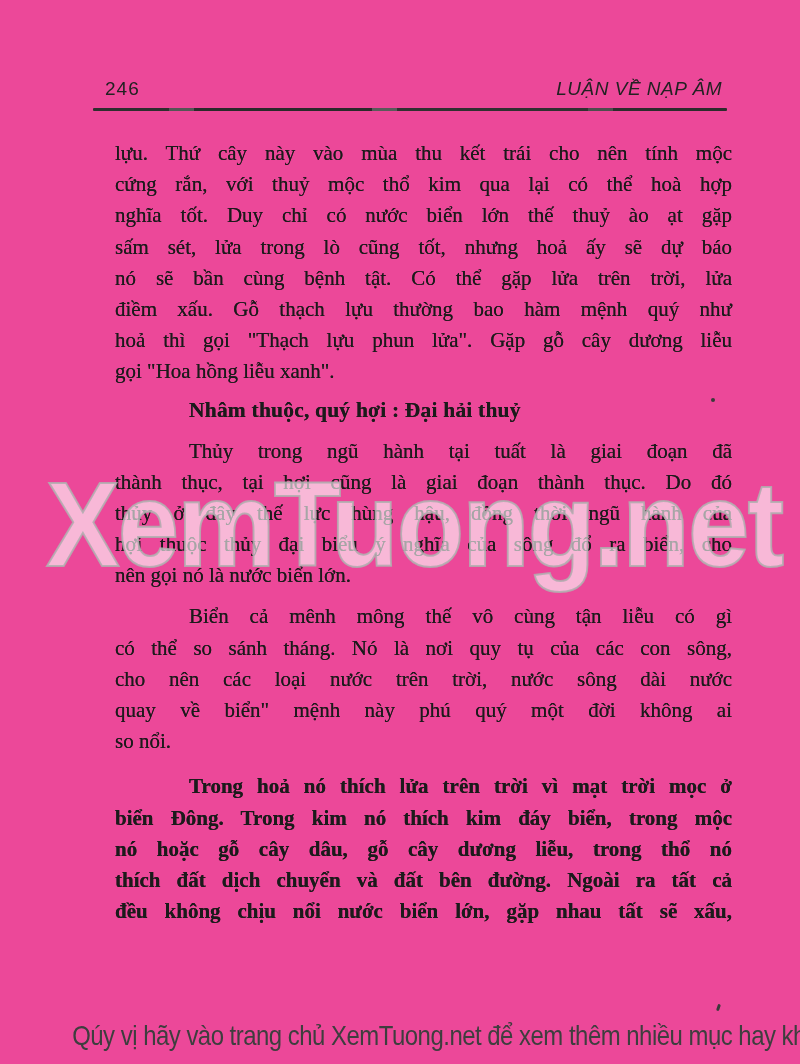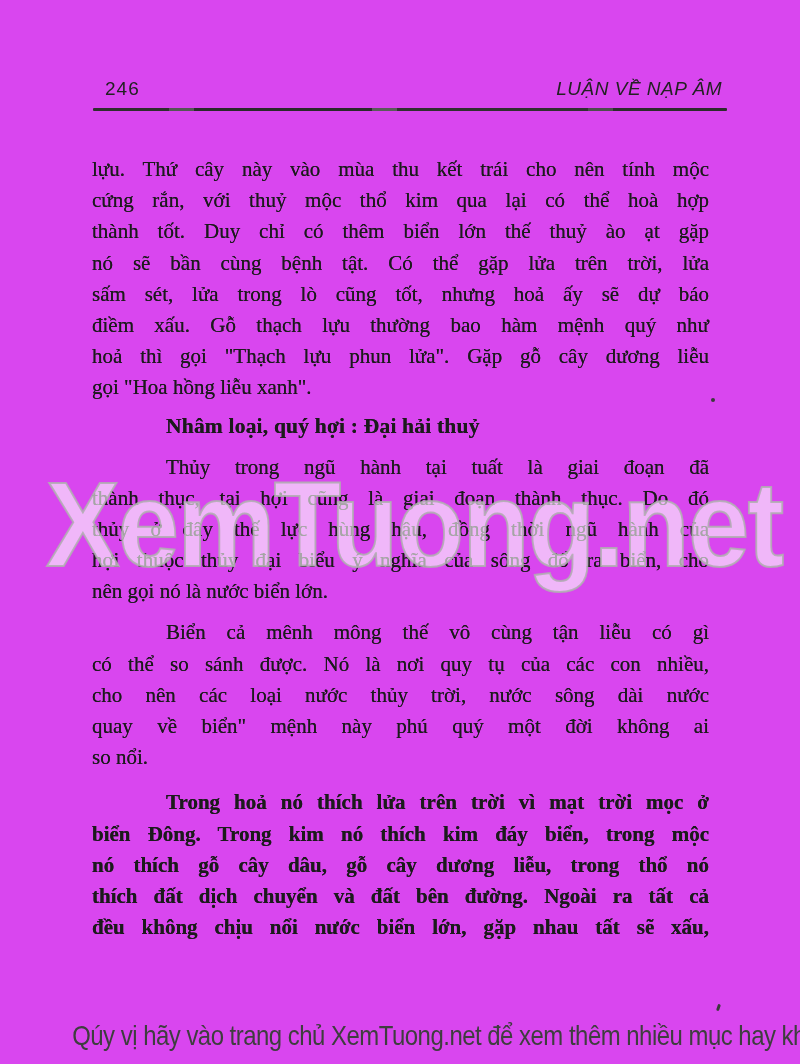--- a/index.html
+++ b/index.html
@@ -4,43 +4,42 @@
 <style>
   html,body{margin:0;padding:0;}
   body{
     width:800px;height:1064px;
     background:#ffffff;
     font-family:"Liberation Serif", serif;
     color:#1b1b1b;
     position:relative;
     overflow:hidden;
   }
-  .page{position:absolute;inset:0;background:#d946ef;}
+  .page{position:absolute;inset:0;background:#ec4899;}
 
   
   .hdr{
     position:absolute;left:105px;top:78px;width:617px;
     display:flex;justify-content:space-between;align-items:baseline;
     font-family:"Liberation Sans", sans-serif;
     font-size:19px;color:#222;
   }
   .hdr .pg{letter-spacing:1px;}
   .hdr .ttl{letter-spacing:.5px;font-weight:500;font-style:italic;}
   .rule{
     position:absolute;left:93px;top:108px;width:634px;height:3px;
     background:linear-gradient(90deg,#2e2e2e 0 12%,#555 12% 16%,#2a2a2a 16% 44%,#5a5a5a 44% 48%,#303030 48% 78%,#4d4d4d 78% 82%,#2c2c2c 82% 100%);
     border-radius:1px;
   }
 
   
   .col{
-    position:absolute;left:92px;top:138px;width:617px;
+    position:absolute;left:115px;top:138px;width:617px;
     font-size:21px;line-height:31.2px;
     text-shadow:0 0 .6px rgba(20,20,20,.85);
-    margin-top:16px;
   }
   .line{
     text-align:justify;
     text-align-last:justify;
     height:31.2px;white-space:nowrap;
   }
   .line.end{text-align-last:left;}
   .line.indent{padding-left:74px;}
   .para{margin:0;}
   .para.gap{margin-top:10px;}
@@ -100,50 +99,50 @@
     <span class="pg">246</span>
     <span class="ttl">LUẬN VỀ NẠP ÂM</span>
   </div>
   <div class="rule"></div>
 
   <div class="col">
 
     <div class="para">
       <div class="line">lựu. Thứ cây này vào mùa thu kết trái cho nên tính mộc</div>
       <div class="line">cứng rắn, với thuỷ mộc thổ kim qua lại có thể hoà hợp</div>
-      <div class="line">thành tốt. Duy chỉ có thêm biển lớn thế thuỷ ào ạt gặp</div>
+      <div class="line">nghĩa tốt. Duy chỉ có nước biển lớn thế thuỷ ào ạt gặp</div>
+      <div class="line">sấm sét, lửa trong lò cũng tốt, nhưng hoả ấy sẽ dự báo</div>
       <div class="line">nó sẽ bần cùng bệnh tật. Có thể gặp lửa trên trời, lửa</div>
-      <div class="line">sấm sét, lửa trong lò cũng tốt, nhưng hoả ấy sẽ dự báo</div>
       <div class="line">điềm xấu. Gỗ thạch lựu thường bao hàm mệnh quý như</div>
       <div class="line">hoả thì gọi "Thạch lựu phun lửa". Gặp gỗ cây dương liễu</div>
       <div class="line end">gọi "Hoa hồng liễu xanh".</div>
     </div>
 
-    <div class="heading">Nhâm loại, quý hợi : Đại hải thuỷ</div>
+    <div class="heading">Nhâm thuộc, quý hợi : Đại hải thuỷ</div>
 
     <div class="para">
       <div class="line indent">Thủy trong ngũ hành tại tuất là giai đoạn đã</div>
       <div class="line">thành thục, tại hợi cũng là giai đoạn thành thục. Do đó</div>
       <div class="line">thủy ở đây thế lực hùng hậu, đồng thời ngũ hành của</div>
       <div class="line">hợi thuộc thủy đại biểu ý nghĩa của sông đổ ra biển, cho</div>
       <div class="line end">nên gọi nó là nước biển lớn.</div>
     </div>
 
     <div class="para gap">
       <div class="line indent">Biển cả mênh mông thế vô cùng tận liễu có gì</div>
-      <div class="line">có thể so sánh được. Nó là nơi quy tụ của các con nhiều,</div>
-      <div class="line">cho nên các loại nước thủy trời, nước sông dài nước</div>
+      <div class="line">có thể so sánh tháng. Nó là nơi quy tụ của các con sông,</div>
+      <div class="line">cho nên các loại nước trên trời, nước sông dài nước</div>
       <div class="line">quay về biển" mệnh này phú quý một đời không ai</div>
       <div class="line end">so nổi.</div>
     </div>
 
     <div class="para gap-lg">
       <div class="line indent">Trong hoả nó thích lửa trên trời vì mạt trời mọc ở</div>
       <div class="line">biển Đông. Trong kim nó thích kim đáy biển, trong mộc</div>
-      <div class="line">nó thích gỗ cây dâu, gỗ cây dương liễu, trong thổ nó</div>
+      <div class="line">nó hoặc gỗ cây dâu, gỗ cây dương liễu, trong thổ nó</div>
       <div class="line">thích đất dịch chuyển và đất bên đường. Ngoài ra tất cả</div>
       <div class="line">đều không chịu nổi nước biển lớn, gặp nhau tất sẽ xấu,</div>
     </div>
 
   </div>
 
   <div class="watermark">XemTuong.net</div>
 
   <div class="speck s1"></div>
   <div class="speck s2"></div>

